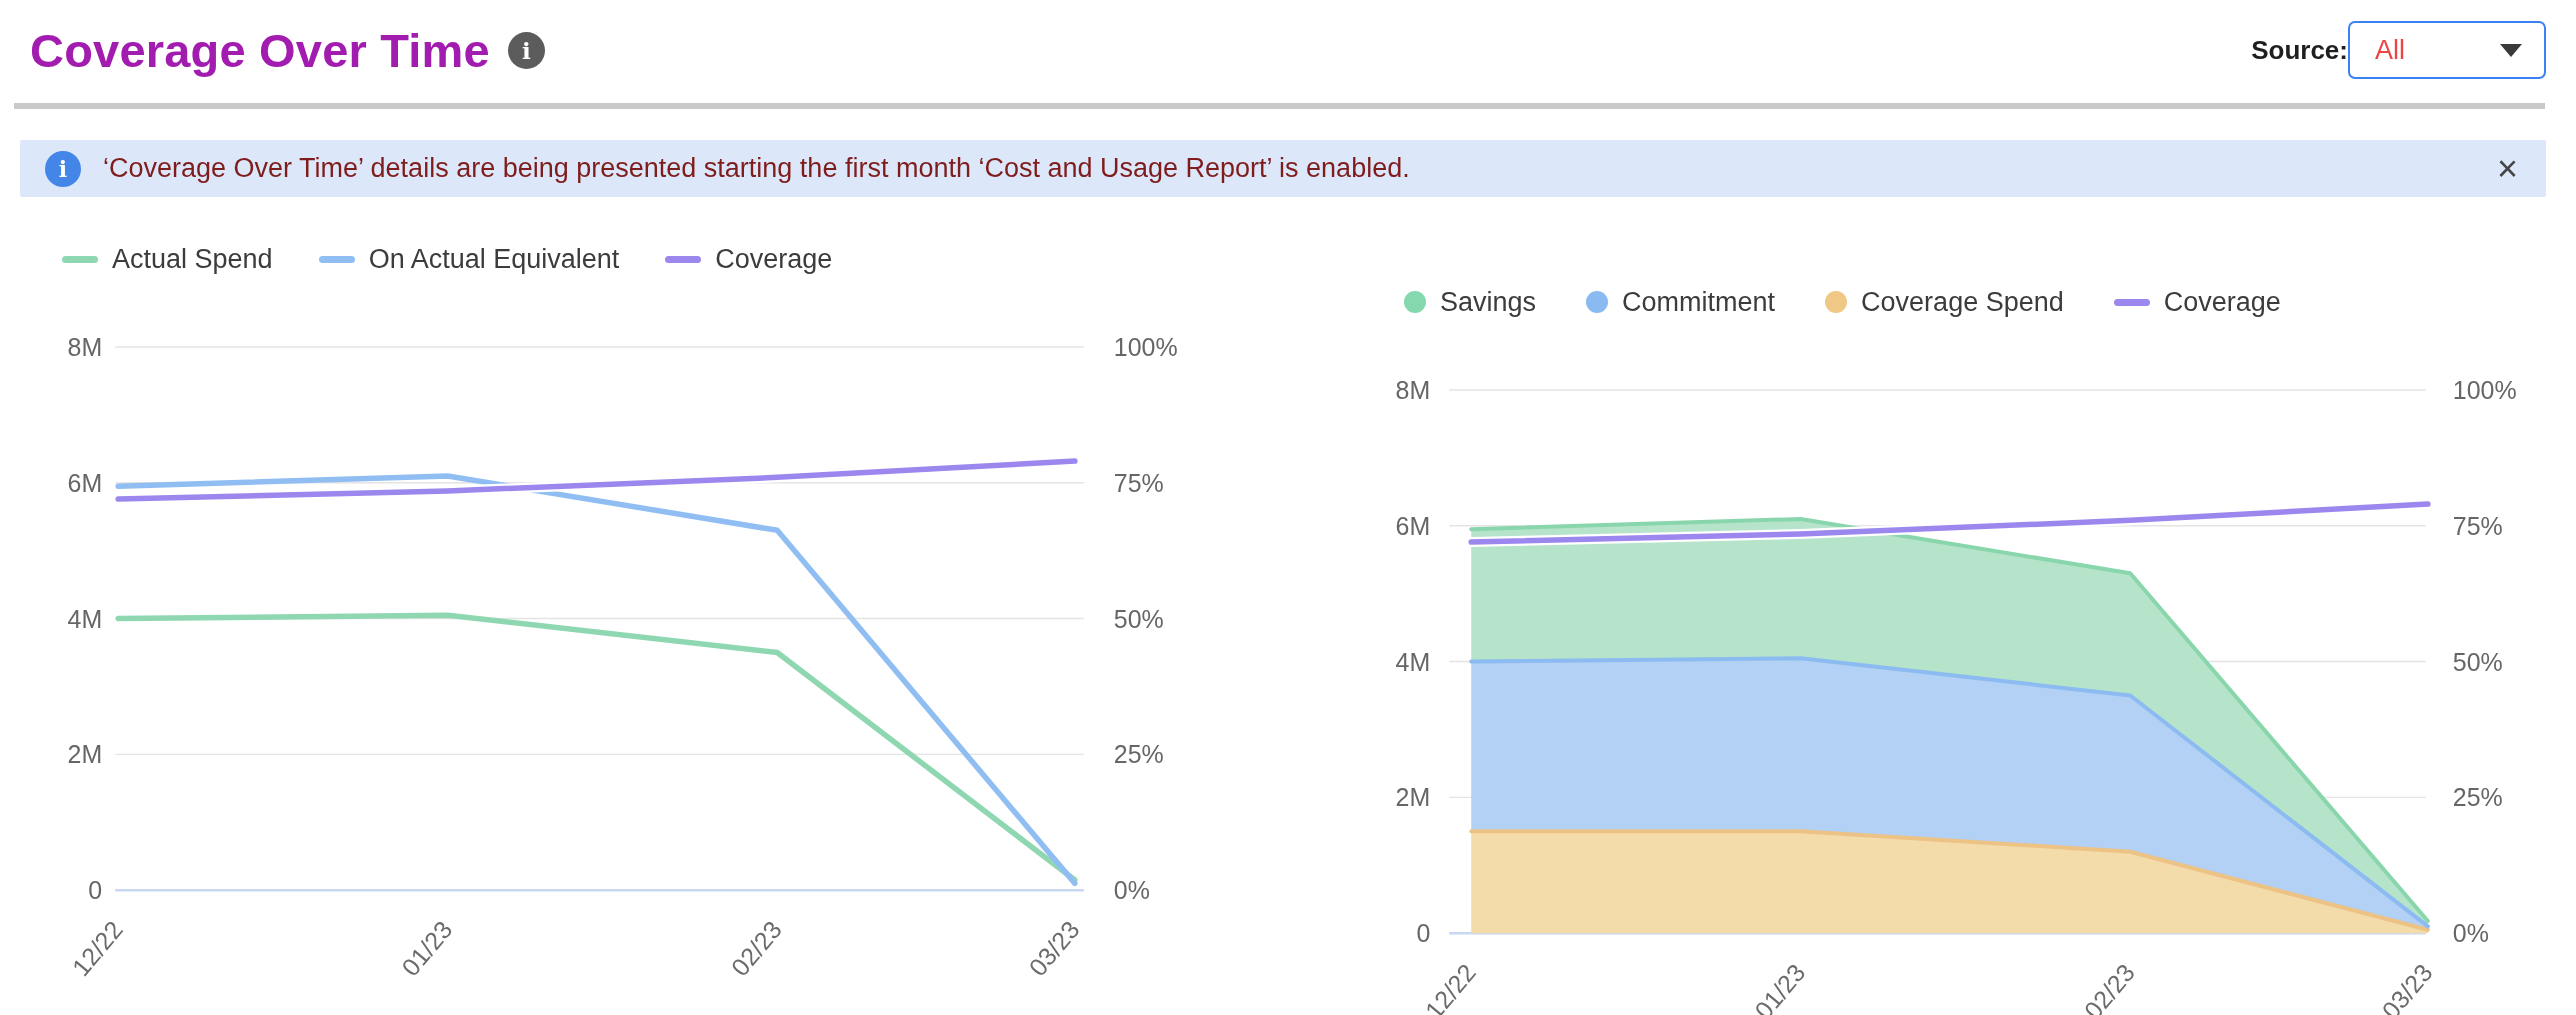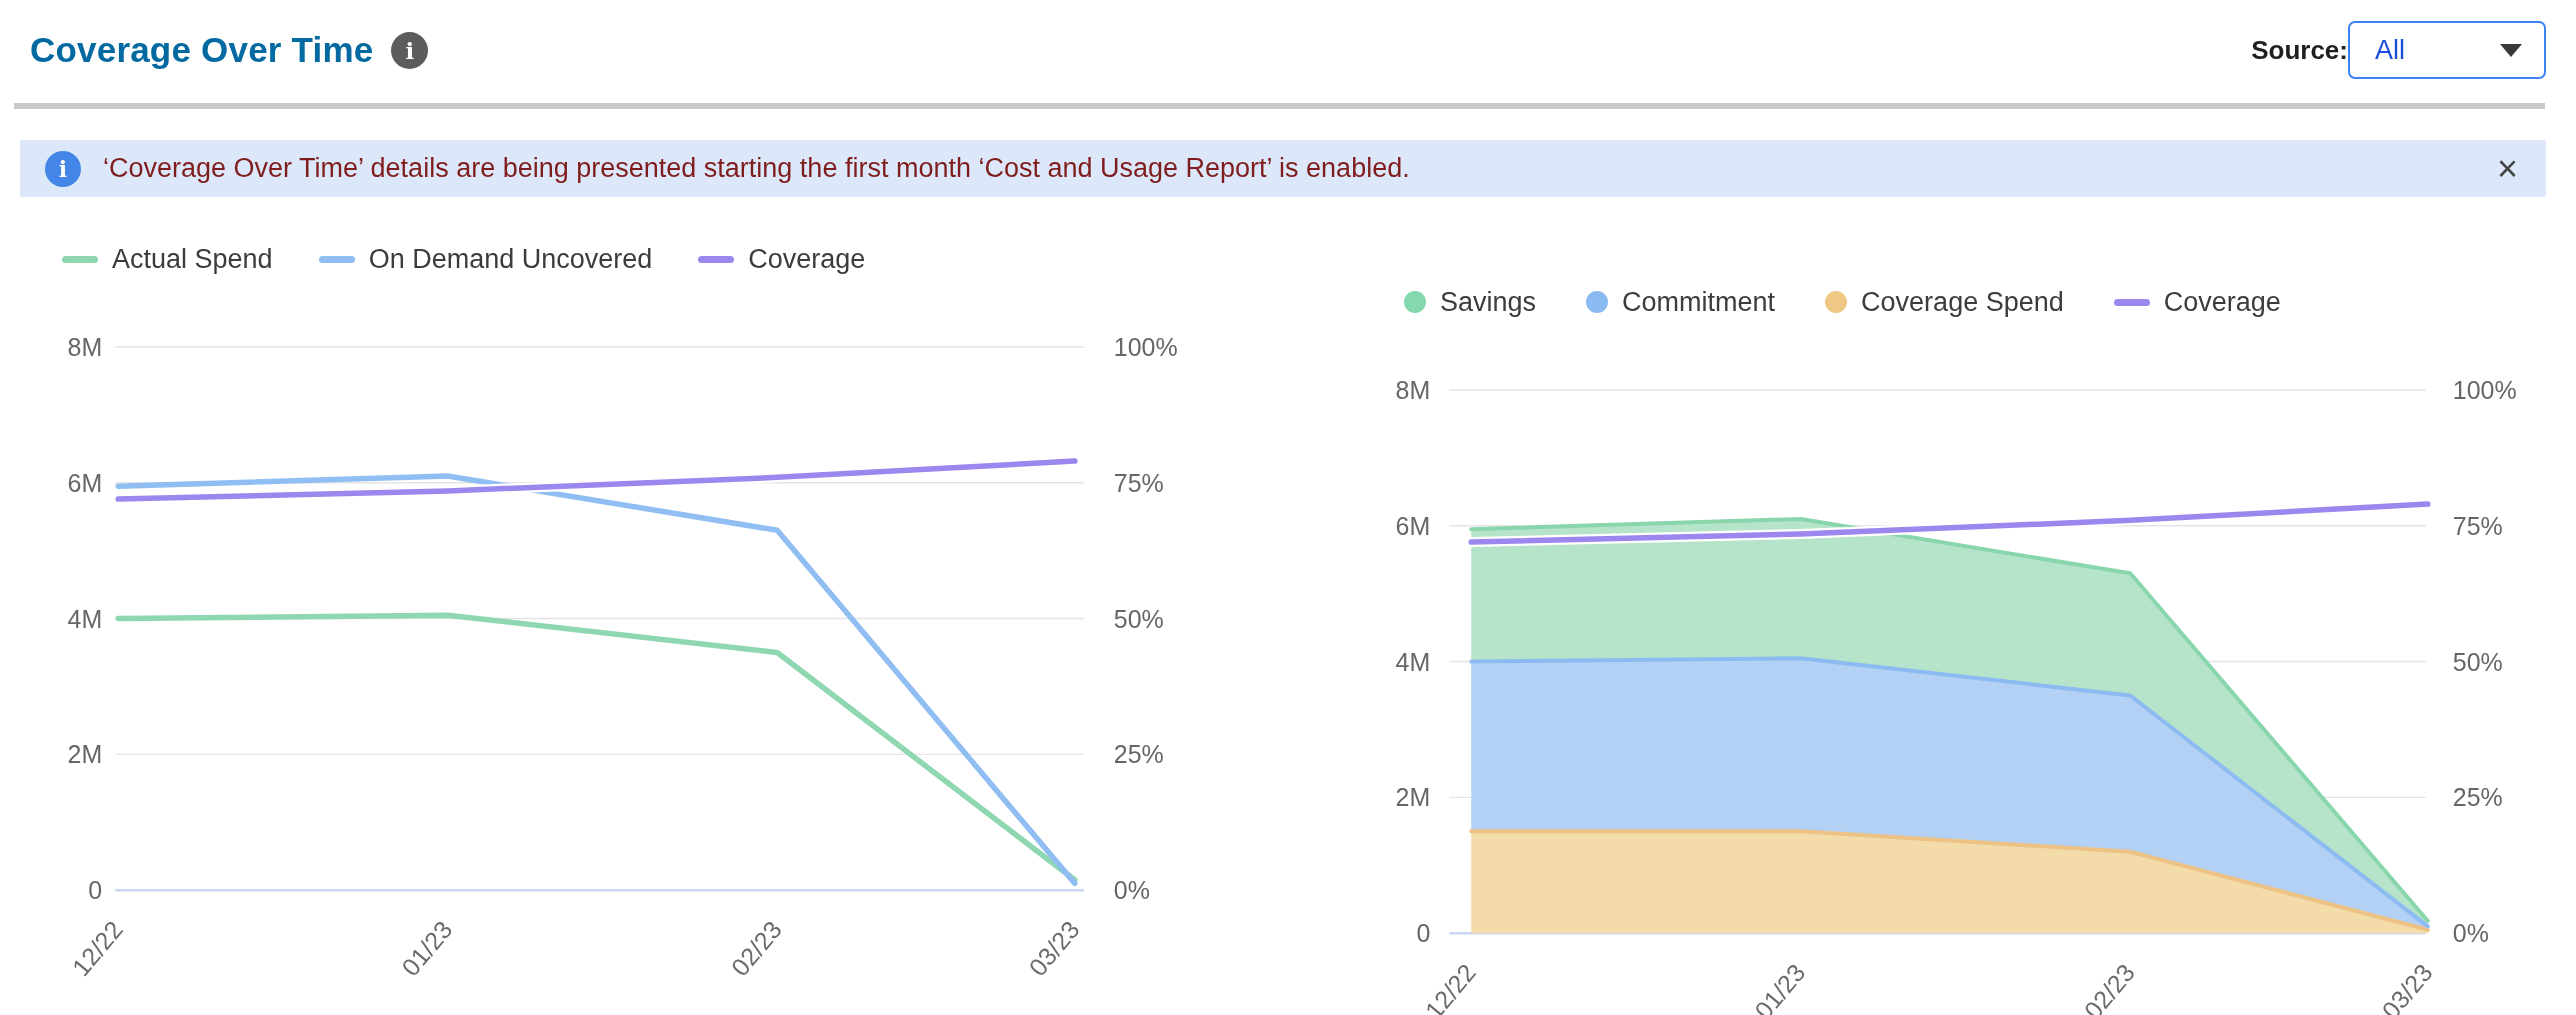--- a/index.html
+++ b/index.html
@@ -8,34 +8,34 @@
     font-family:"Liberation Sans", sans-serif;overflow:hidden;
     -webkit-font-smoothing:antialiased;
   }
   
   .header{
     position:absolute;top:0;left:0;right:0;height:100px;
     display:flex;align-items:center;justify-content:space-between;
     padding:0 30px;box-sizing:border-box;
   }
   .title-wrap{display:flex;align-items:center;gap:18px;}
-  .page-title{font-size:35px;font-weight:700;color:#0369a1;letter-spacing:0.2px;}
+  .page-title{font-size:47px;font-weight:700;color:#a21caf;letter-spacing:0.2px;}
   .info-badge{
     width:37px;height:37px;border-radius:50%;background:#5c5c5c;color:#ffffff;
     display:flex;align-items:center;justify-content:center;
     font-family:"DejaVu Serif", serif;font-weight:700;font-size:23px;line-height:1;
   }
   .source-wrap{display:flex;align-items:center;}
   .source-label{font-size:26px;font-weight:700;color:#1f1f1f;}
   .source-select{
     width:198px;height:58px;border:2.5px solid #3b82f6;border-radius:7px;
     background:#ffffff;display:flex;align-items:center;justify-content:space-between;
     padding:0 22px 0 25px;box-sizing:border-box;cursor:pointer;
   }
-  .source-value{font-size:27px;color:#1d4ed8;}
+  .source-value{font-size:27px;color:#ef4444;}
   .caret{
     width:0;height:0;border-left:11px solid transparent;border-right:11px solid transparent;
     border-top:13px solid #3a3a3a;
   }
   .divider{position:absolute;top:103px;left:14px;right:31px;height:6px;background:#c9c9c9;}
   
   .banner{
     position:absolute;top:140px;left:20px;width:2526px;height:57px;background:#dce8fa;
     display:flex;align-items:center;border-radius:2px;
   }
@@ -85,21 +85,21 @@
 
 <div class="charts">
   <div class="panel panel-left">
     <ul class="legend" id="legend-0">
         <li class="legend-item">
           <span class="sw-line" style="background: rgb(143, 215, 177);"></span>
           <span class="legend-label">Actual Spend</span>
         </li>
         <li class="legend-item">
           <span class="sw-line" style="background: rgb(144, 190, 242);"></span>
-          <span class="legend-label">On Demand Uncovered</span>
+          <span class="legend-label">On Actual Equivalent</span>
         </li>
         <li class="legend-item">
           <span class="sw-line" style="background: rgb(155, 135, 238);"></span>
           <span class="legend-label">Coverage</span>
         </li>
       </ul>
     <svg class="chart-svg" id="chart-0" width="1189" height="695" viewBox="0 0 1190 696">
         <g>
           <line x1="85" x2="1055" y1="27" y2="27" stroke="#e4e4e4" stroke-width="1.5"></line>
           <text x="72" y="36" text-anchor="end" font-size="25" fill="#666666">8M</text>

